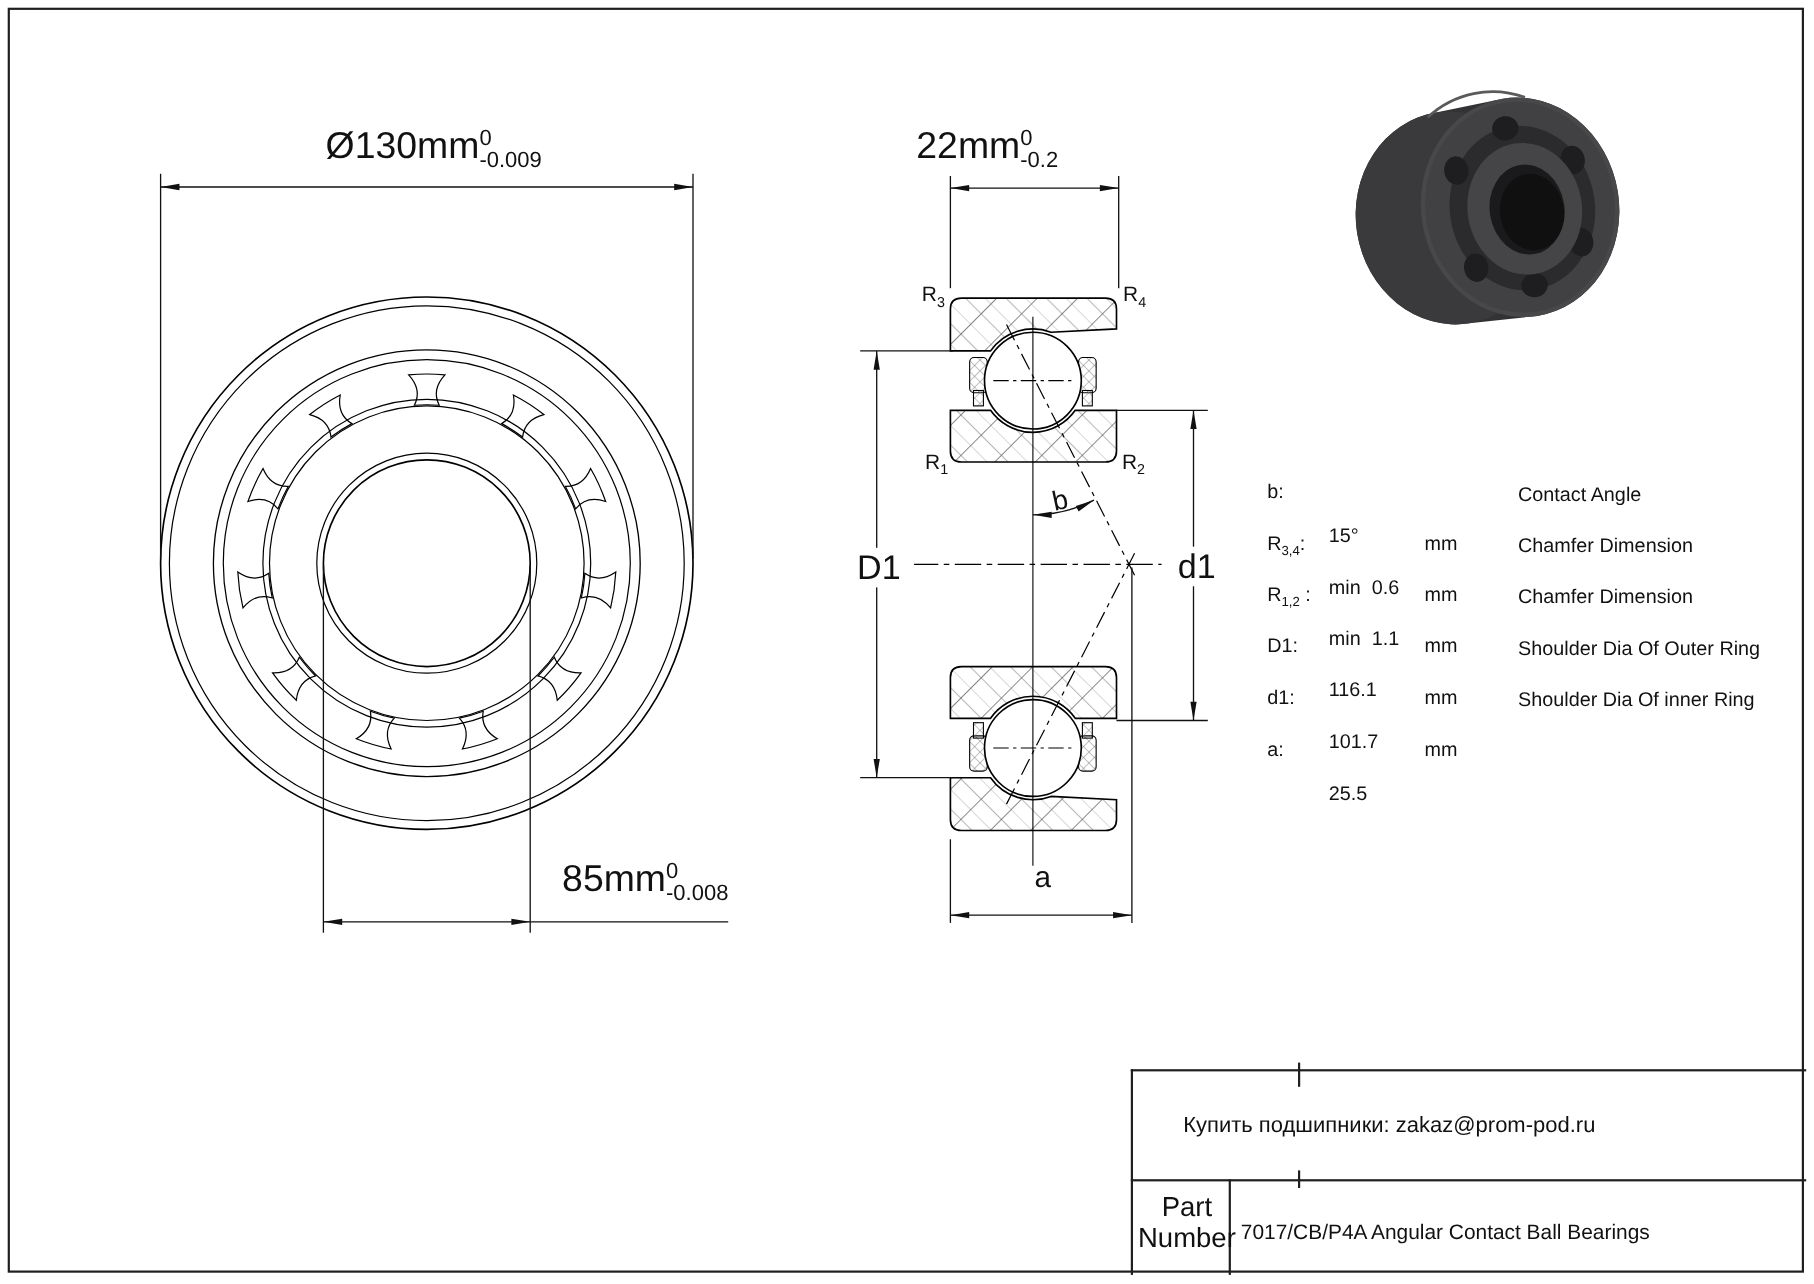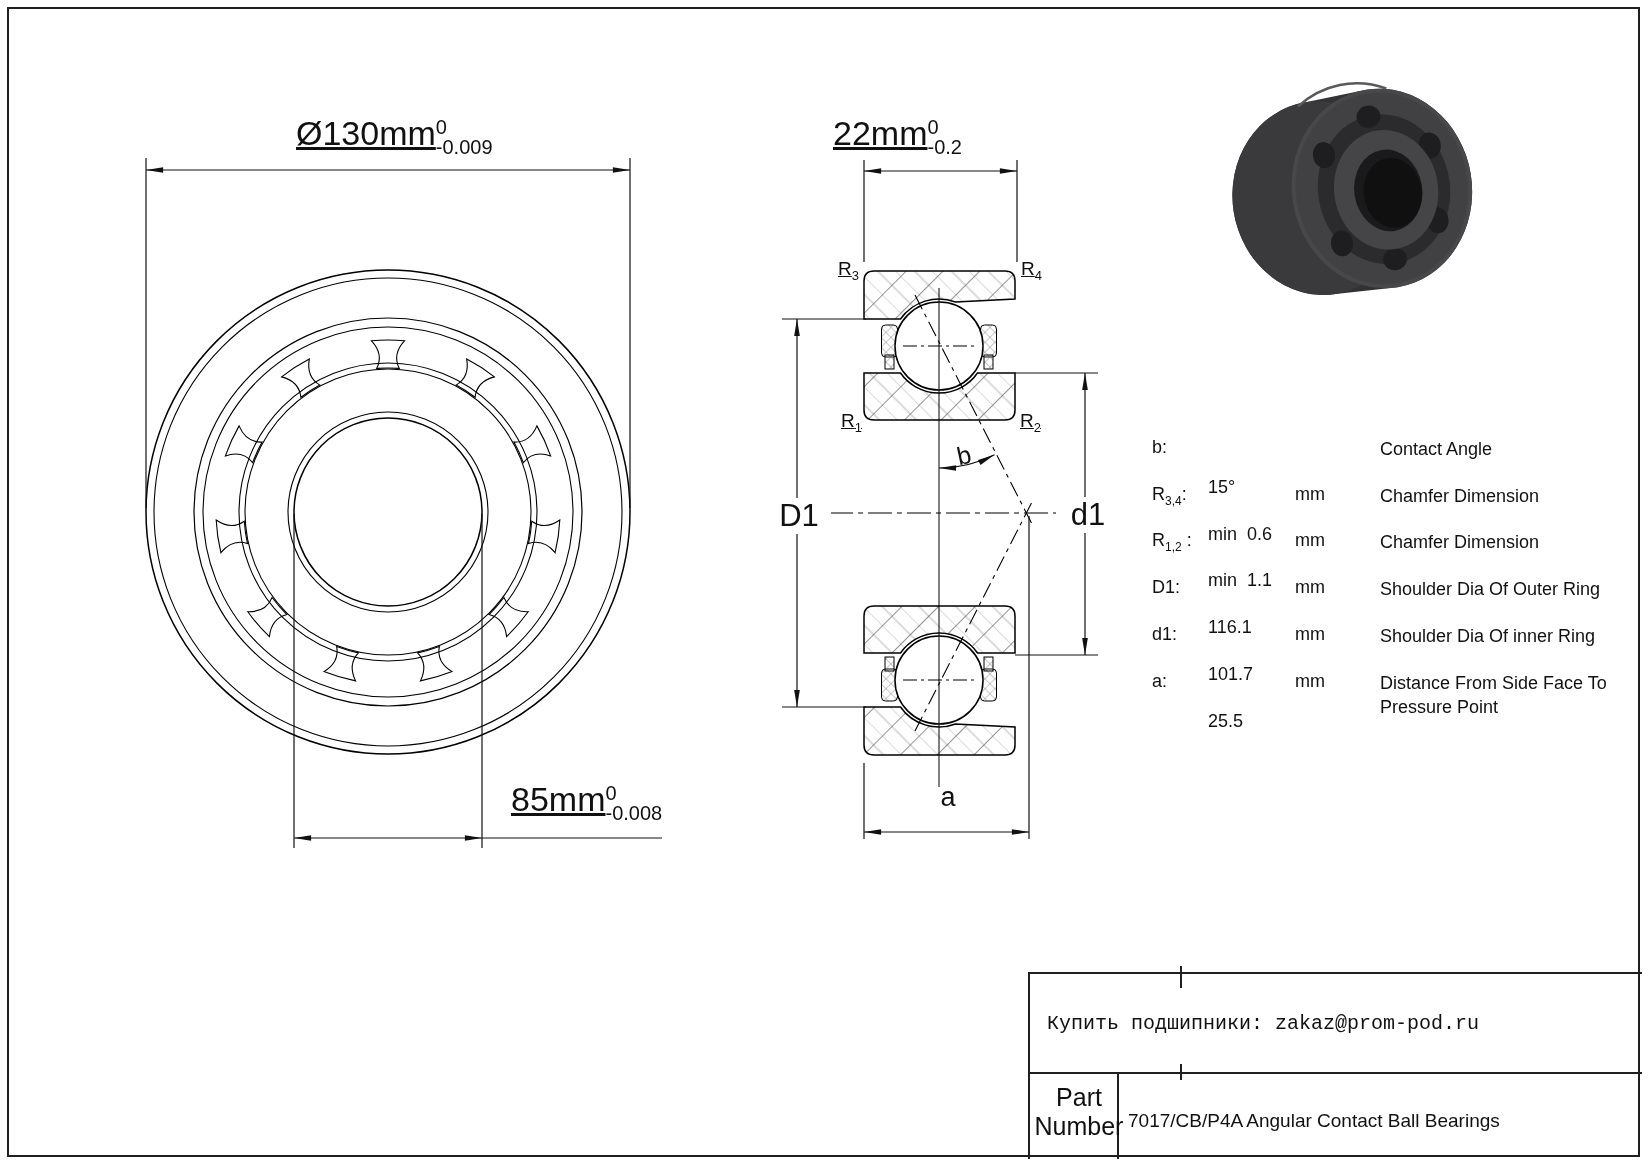--- a/index.html
+++ b/index.html
@@ -3,44 +3,44 @@
 <meta charset="utf-8">
 <style>
   html,body{margin:0;padding:0;background:#fff;}
   .canvas{position:relative;width:1649px;height:1167px;background:#fff;overflow:hidden;
           font-family:"Liberation Sans", sans-serif;color:#111;}
   .page-border{position:absolute;left:7px;top:7px;width:1633px;height:1150px;
                border:2px solid #1f1f1f;box-sizing:border-box;}
   svg.draw{position:absolute;left:0;top:0;}
 
   
-  .dim-label{position:absolute;font-size:34px;letter-spacing:0px;white-space:nowrap;text-decoration:underline;}
+  .dim-label{position:absolute;font-size:34px;letter-spacing:0px;white-space:nowrap;}
   .tol{display:inline-flex;flex-direction:column;font-size:20px;line-height:1.02;
        vertical-align:middle;transform:translateY(1px);}
   .tol span{display:block;}
 
   .axis-label{position:absolute;font-size:31px;background:#fff;text-align:center;padding:0 2px;}
-  .small-label{position:absolute;font-size:19px;white-space:nowrap;text-decoration:underline;}
+  .small-label{position:absolute;font-size:19px;white-space:nowrap;}
   .small-label sub{font-size:13px;}
   .a-label{position:absolute;font-size:27px;text-align:center;}
   .b-label{position:absolute;font-size:25px;transform:rotate(-12deg);}
 
   
   .spec-row{position:absolute;left:1152px;width:490px;height:46px;font-size:18px;}
   .sp-label{position:absolute;left:0;top:0;white-space:nowrap;}
   .sp-label sub{font-size:12px;}
   .sp-value{position:absolute;left:56px;top:0;white-space:pre;margin-top:40px;}
   .sp-unit{position:absolute;left:143px;top:0;}
   .sp-desc{position:absolute;left:228px;top:0;width:262px;line-height:24px;}
   .sp-desc .d2{display:block;}
 
   
   .tb-line{position:absolute;background:#1f1f1f;}
   .tb-email{position:absolute;left:1028px;top:1012px;width:470px;text-align:center;
-            font-size:20px;font-family:Liberation Mono, monospace;}
+            font-size:20px;}
   .tb-part-label{position:absolute;left:1030px;top:1083px;width:98px;text-align:center;
                  font-size:25px;line-height:29px;}
   .tb-part-number{position:absolute;left:1128px;top:1110px;width:505px;font-size:19px;}
 </style>
 </head>
 <body>
 
 <div class="canvas">
 
   <div class="page-border"></div>
@@ -232,21 +232,20 @@
   <div class="spec-row" style="top:624px;">
     <span class="sp-label"><span>d1</span><sub></sub><span>:</span></span>
     <span class="sp-value">101.7</span>
     <span class="sp-unit">mm</span>
     <span class="sp-desc"><span>Shoulder Dia Of inner Ring</span><span class="d2"></span></span>
   </div>
   <div class="spec-row" style="top:671px;">
     <span class="sp-label"><span>a</span><sub></sub><span>:</span></span>
     <span class="sp-value">25.5</span>
     <span class="sp-unit">mm</span>
-    <span class="sp-desc"><span>Distance From Side Face To</span><span class="d2">Pressure Point</span></span>
   </div>
 
   <div class="tb-line" style="left:1028px;top:972px;width:614px;height:2px;"></div>
   <div class="tb-line" style="left:1028px;top:972px;width:2px;height:187px;"></div>
   <div class="tb-line" style="left:1028px;top:1072px;width:614px;height:2px;"></div>
   <div class="tb-line" style="left:1117px;top:1072px;width:2px;height:87px;"></div>
 
   <div class="tb-email">Купить подшипники: zakaz@prom-pod.ru</div>
   <div class="tb-part-label">
     <span>Part</span><br>

